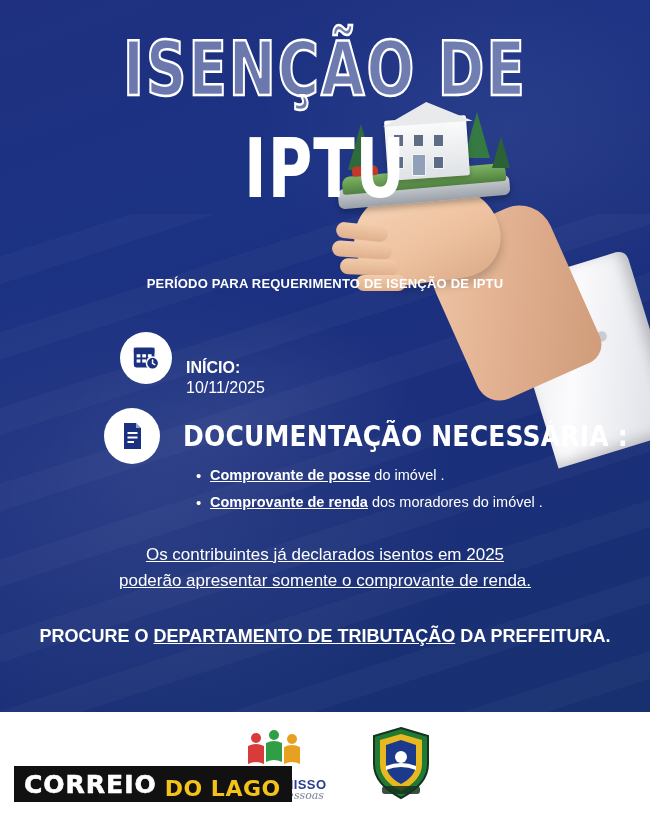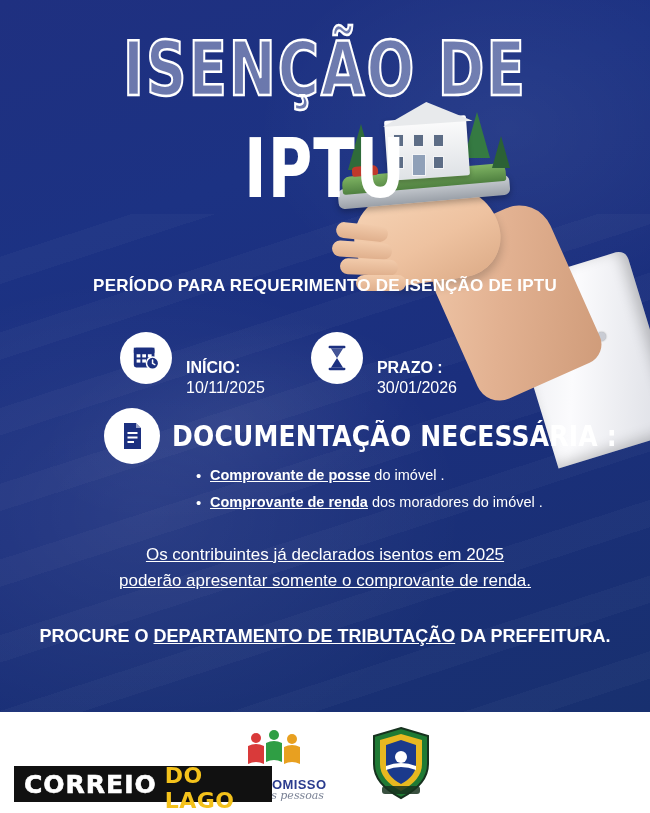--- a/index.html
+++ b/index.html
@@ -224,21 +224,21 @@
     transform: rotate(-5deg);
   }
 
   
   .subheading {
     position: absolute;
     left: 0; top: 276px;
     width: 650px;
     text-align: center;
     color: #ffffff;
-    font-size: 17px;
+    font-size: 13px;
     font-weight: 700;
     letter-spacing: 0.2px;
     z-index: 5;
   }
 
   
   .dates-row {
     position: absolute;
     left: 120px; top: 318px;
     width: 420px;
@@ -260,21 +260,21 @@
   .date-text { color: #ffffff; line-height: 1.25; }
   .date-label { font-size: 16px; font-weight: 700; margin-top: 40px; }
   .date-value { font-size: 16px; font-weight: 400; }
 
   
   .doc-header {
     position: absolute;
     left: 104px; top: 408px;
     display: flex;
     align-items: center;
-    gap: 12px;
+    gap: 23px;
     z-index: 5;
   }
   .doc-circle {
     width: 56px; height: 56px;
     border-radius: 50%;
     background: #ffffff;
     display: flex; align-items: center; justify-content: center;
     flex: none;
   }
   .doc-title {
@@ -361,21 +361,21 @@
   .pessoas-text {
     position: absolute; right: 6px; bottom: -4px;
     font-family: "DejaVu Serif", serif;
     font-style: italic;
     font-size: 11px; color: #7a8295;
   }
   .brasao { width: 62px; height: 74px; }
   .correio-logo {
     position: absolute;
     left: 14px; top: 54px;
-    width: 258px; height: 36px;
+    width: 278px; height: 36px;
     background: #111111;
     display: flex;
     align-items: center;
   }
   .correio-word {
     font-family: "DejaVu Sans", sans-serif;
     font-size: 25px;
     font-weight: 700;
     letter-spacing: 1px;
     color: #ffffff;
@@ -446,35 +446,20 @@
           <circle cx="23" cy="21.5" r="6.5" fill="#1c3080" stroke="#ffffff" stroke-width="1.6"></circle>
           <path d="M23 18.2 V21.7 L25.4 23" stroke="#ffffff" stroke-width="1.6" fill="none" stroke-linecap="round"></path>
         </svg>
       </div>
       <div class="date-text">
         <div class="date-label">INÍCIO:</div>
         <div class="date-value">10/11/2025</div>
       </div>
     </div>
 
-    <div class="date-item">
-      <div class="circle-icon">
-        <svg width="30" height="30" viewBox="0 0 32 32" aria-hidden="true">
-          <rect x="7" y="3" width="18" height="2.6" rx="1.2" fill="#1c3080"></rect>
-          <rect x="7" y="26.4" width="18" height="2.6" rx="1.2" fill="#1c3080"></rect>
-          <path d="M9.5 5.6 H22.5 L16 16 Z" fill="#1c3080"></path>
-          <path d="M9.5 26.4 H22.5 L16 16 Z" fill="#1c3080"></path>
-          <path d="M10 5.6 H22 L16.2 15.8 Z" fill="#ffffff" opacity="0.18"></path>
-        </svg>
-      </div>
-      <div class="date-text">
-        <div class="date-label">PRAZO :</div>
-        <div class="date-value">30/01/2026</div>
-      </div>
-    </div>
 
   </div>
 
   <div class="doc-header">
     <div class="doc-circle">
       <svg width="32" height="32" viewBox="0 0 32 32" aria-hidden="true">
         <path d="M8 3 H20 L25 8 V29 H8 Z" fill="#1c3080"></path>
         <path d="M20 3 L25 8 H20 Z" fill="#ffffff" opacity="0.55"></path>
         <rect x="11.5" y="12" width="10" height="2" fill="#ffffff"></rect>
         <rect x="11.5" y="16.5" width="10" height="2" fill="#ffffff"></rect>

